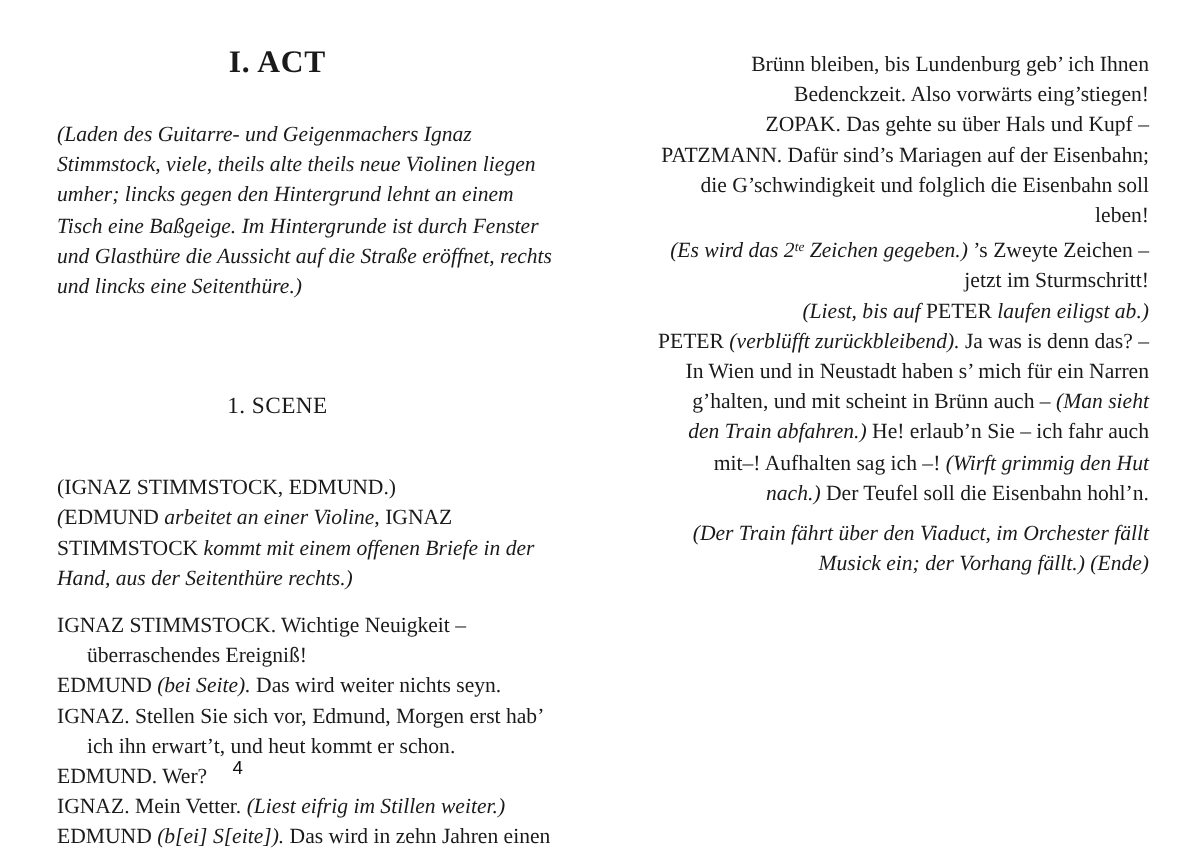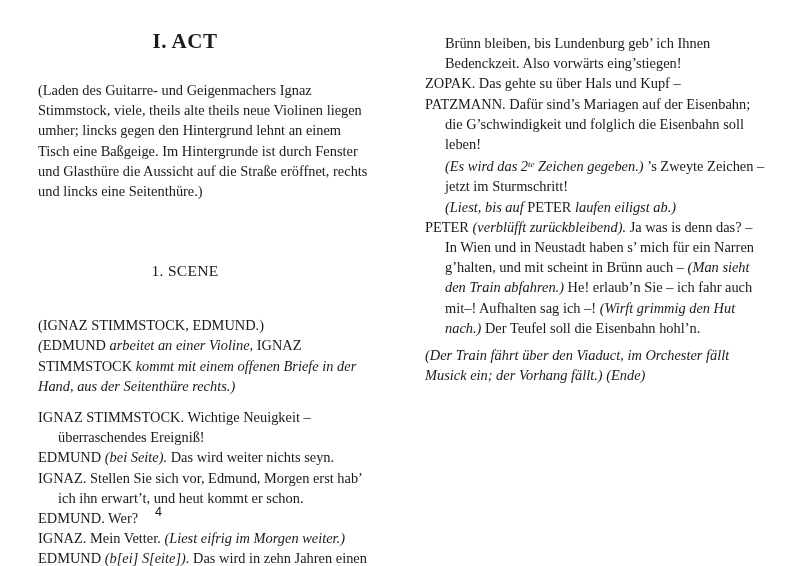--- a/index.html
+++ b/index.html
@@ -21,21 +21,21 @@
     inset: 0;
     display: flex;
   }
 
   .page {
     position: relative;
     box-sizing: border-box;
     height: 566px;
   }
   .page-left  { width: 400px; padding: 0 28px 0 38px; }
-  .page-right { width: 400px; padding: 0 34px 0 25px; }
+  .page-right { width: 400px; padding: 0 34px 0 25px; text-align: right; }
 
   
   .act-heading {
     text-align: center;
     font-size: 21px;
     letter-spacing: 0.5px;
     margin: 29px 0 0 0;
     font-weight: bold;
     padding-right: 40px;
   }
@@ -56,20 +56,21 @@
   .ital { font-style: italic; }
 
   
   .speech {
     padding-left: 20px;
     text-indent: -20px;
     margin: 0;
   }
   .stage {
     margin: 0;
+    font-style: italic;
   }
   
   .stage-flush {
     margin: 0;
     font-style: italic;
   }
 
   .sup {
     font-size: 0.62em;
     vertical-align: 0.45em;
@@ -124,21 +125,21 @@
     <div class="block">
 
       <p class="speech"><span>IGNAZ STIMMSTOCK.</span><span> Wichtige Neuigkeit – überraschendes Ereigniß!</span></p>
 
       <p class="speech"><span>EDMUND</span><span class="ital"> (bei Seite).</span><span> Das wird weiter nichts seyn.</span></p>
 
       <p class="speech"><span>IGNAZ.</span><span> Stellen Sie sich vor, Edmund, Morgen erst hab’ ich ihn erwart’t, und heut kommt er schon.</span></p>
 
       <p class="speech"><span>EDMUND.</span><span> Wer?</span></p>
 
-      <p class="speech"><span>IGNAZ.</span><span> Mein Vetter. </span><span class="ital">(Liest eifrig im Morgen weiter.)</span></p>
+      <p class="speech"><span>IGNAZ.</span><span> Mein Vetter. </span><span class="ital">(Liest eifrig im Stillen weiter.)</span></p>
 
       <p class="speech"><span>EDMUND</span><span class="ital"> (b[ei] S[eite]).</span><span> Das wird in zehn Jahren einen interessanten geschichtlichen Rückblick für die Zeitung geben. Am 17. July [1]843 ist der</span></p>
 
     </div>
 
     <div class="folio folio-left">4</div>
   </div>
 
   <div class="page page-right">
 

